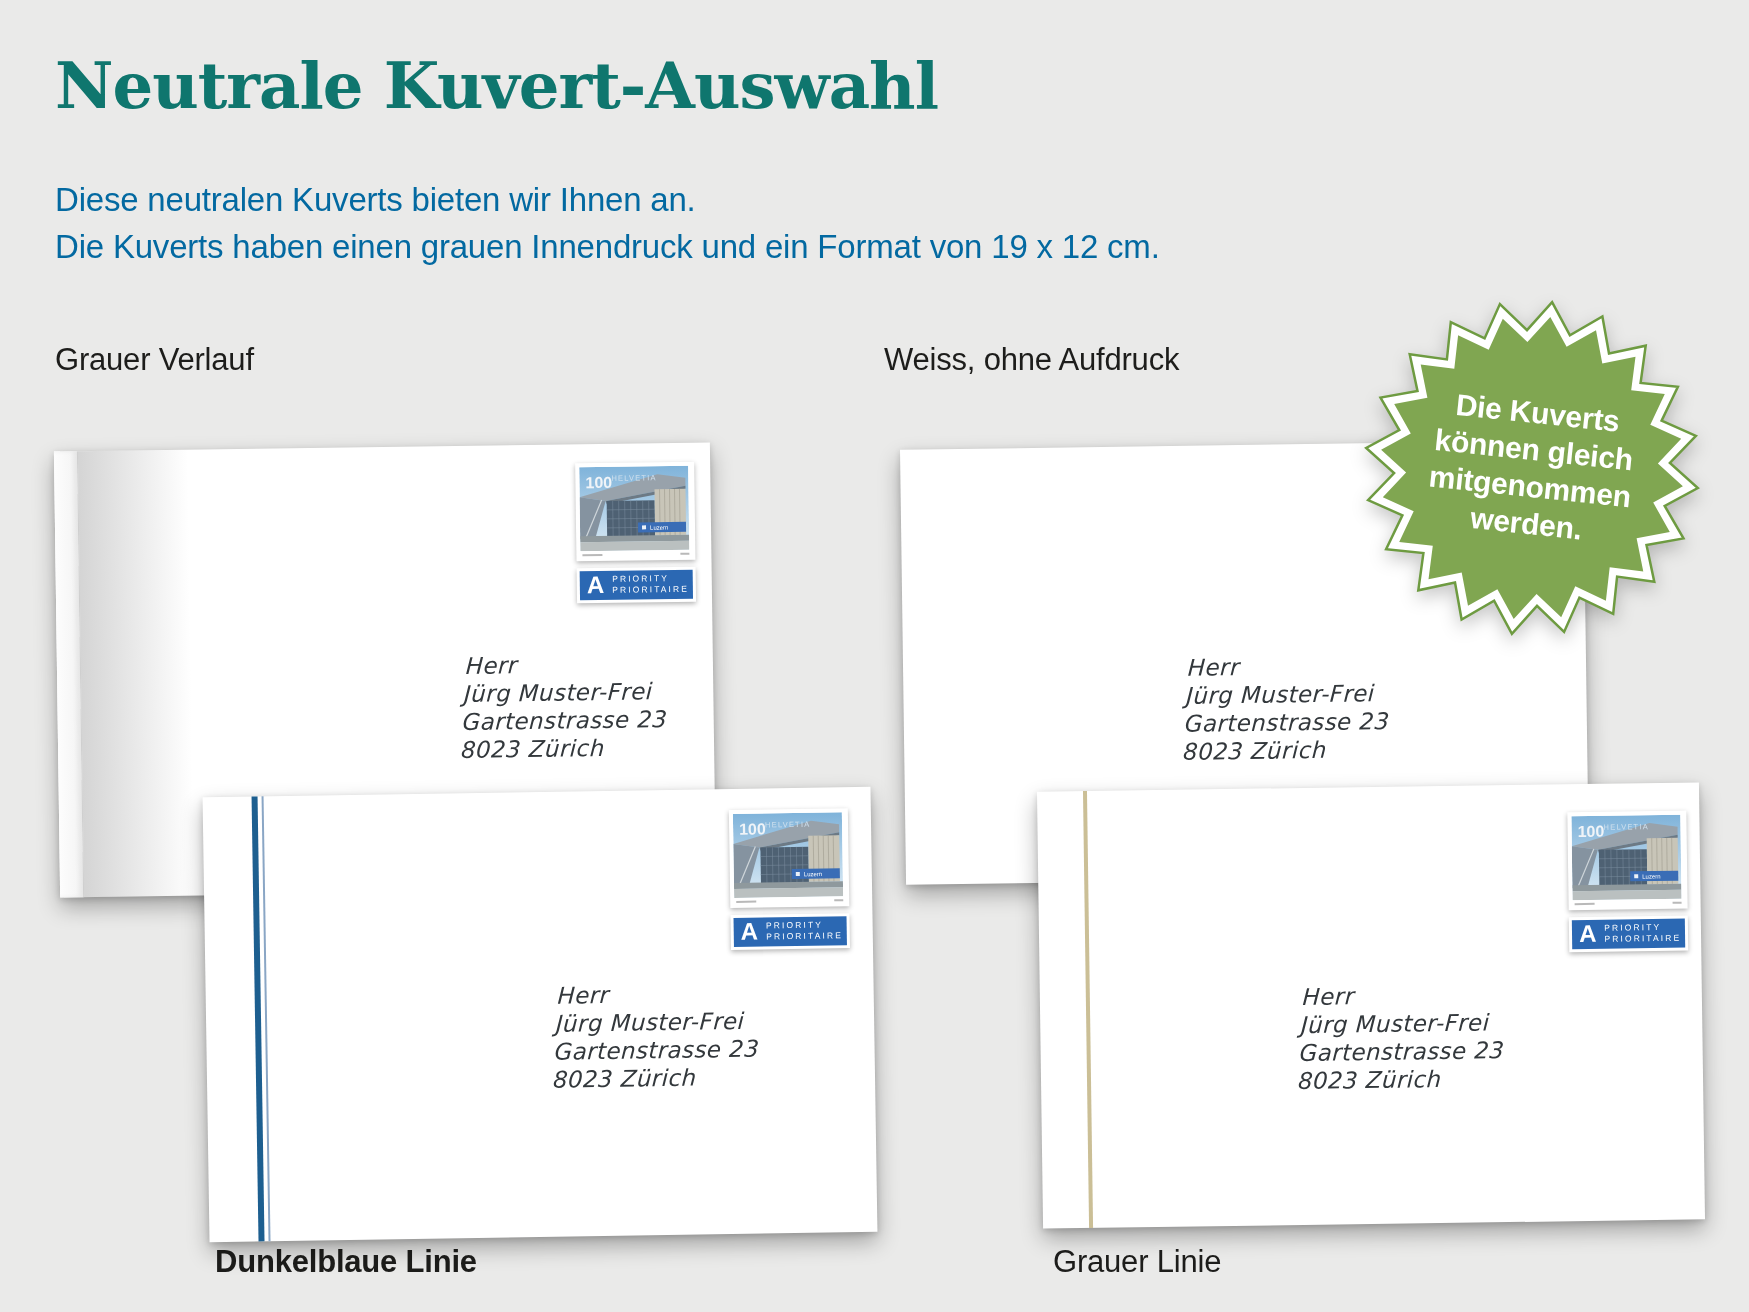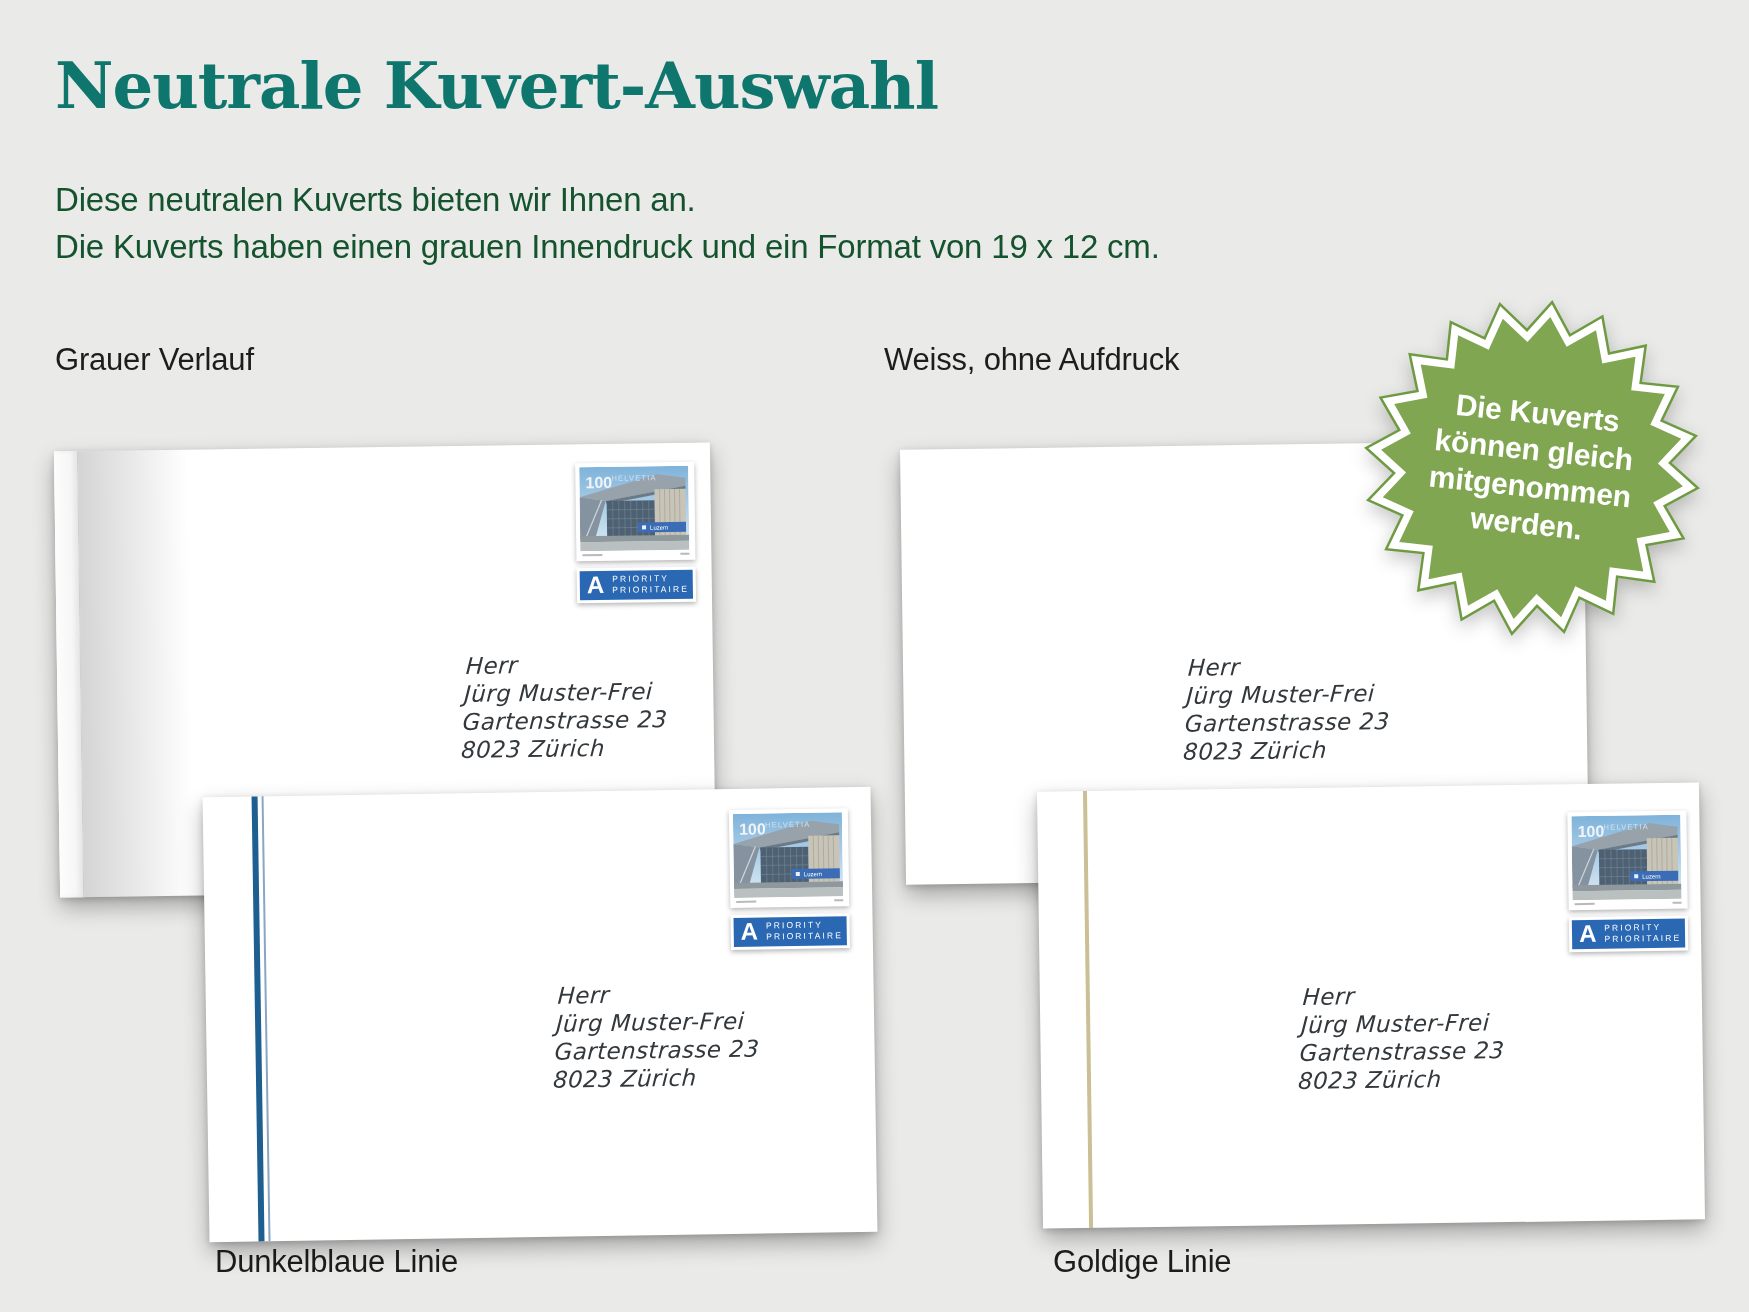--- a/index.html
+++ b/index.html
@@ -11,28 +11,28 @@
     -webkit-font-smoothing:antialiased;
   }
   
   .title{
     position:absolute;left:55px;top:48px;
     font-family:"DejaVu Serif", serif;
     font-weight:700;font-size:64px;letter-spacing:-1px;color:#0f766e;
   }
   .intro{
     position:absolute;left:55px;top:176px;
-    font-size:33px;line-height:47px;letter-spacing:-0.2px;color:#14532d;
+    font-size:33px;line-height:47px;letter-spacing:-0.2px;color:#0369a1;
   }
   .env-label{
     position:absolute;font-size:31px;letter-spacing:-0.2px;color:#1d1d1b;white-space:nowrap;
   }
   #label-1{left:55px;top:342px;text-align:center;}
   #label-2{left:884px;top:342px;}
-  #label-3{left:215px;top:1244px;}
+  #label-3{left:215px;top:1244px;font-weight:bold;}
   #label-4{left:1053px;top:1244px;}
 
   
   .envelope{
     position:absolute;background:#ffffff;
     box-shadow:0 10px 22px rgba(0,0,0,0.30), 0 2px 6px rgba(0,0,0,0.16);
   }
   #env-1{left:57px;top:447px;width:656px;height:446px;transform:rotate(-0.8deg);z-index:10;}
   #env-2{left:903px;top:445px;width:683px;height:435px;transform:rotate(-0.8deg);z-index:10;}
   #env-3{left:206px;top:792px;width:668px;height:445px;transform:rotate(-0.9deg);z-index:20;}
@@ -116,21 +116,21 @@
 
 <div class="title">Neutrale Kuvert-Auswahl</div>
 <div class="intro">
   <div>Diese neutralen Kuverts bieten wir Ihnen an.</div>
   <div>Die Kuverts haben einen grauen Innendruck und ein Format von 19 x 12 cm.</div>
 </div>
 
 <div class="env-label" id="label-1">Grauer Verlauf</div>
 <div class="env-label" id="label-2">Weiss, ohne Aufdruck</div>
 <div class="env-label" id="label-3">Dunkelblaue Linie</div>
-<div class="env-label" id="label-4">Goldige Linie</div>
+<div class="env-label" id="label-4">Grauer Linie</div>
 
 <div class="envelope" id="env-1">
   <div class="fold-strip"></div>
   <div class="gray-gradient"></div>
 
   <div class="stamp-block" id="stamp-1">
     <div class="stamp">
       <svg class="stamp-photo" viewBox="0 0 109 84">
         <defs>
           <linearGradient id="skyg" x1="0" y1="0" x2="0" y2="1">

